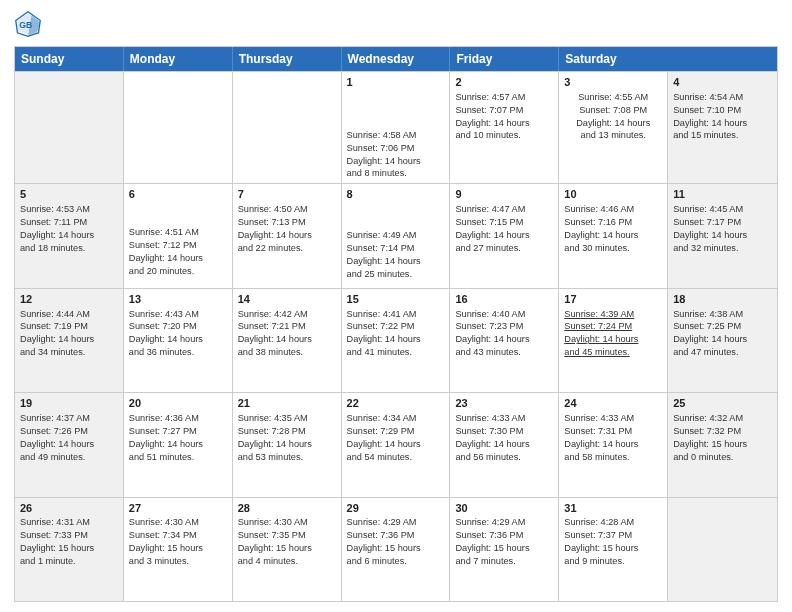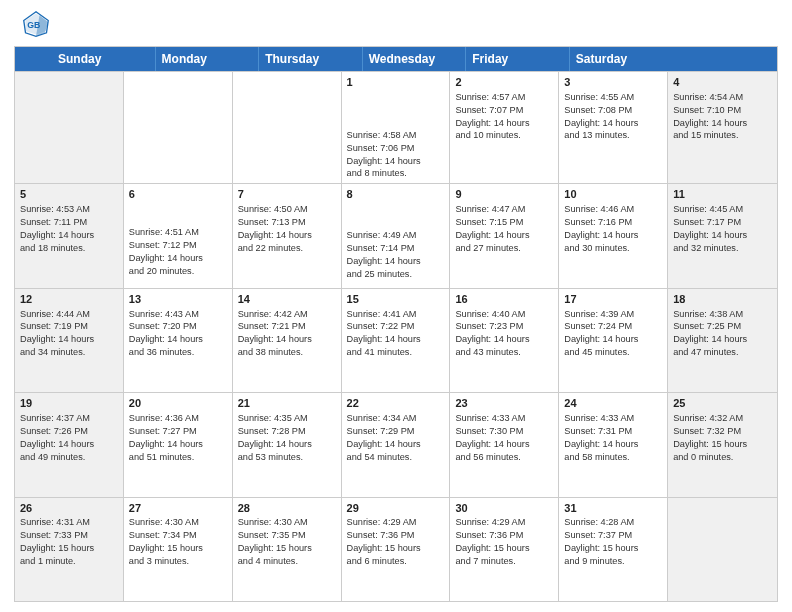--- a/index.html
+++ b/index.html
@@ -15,21 +15,20 @@
       height: 612px;
       padding: 10px 14px 10px 14px;
       display: flex;
       flex-direction: column;
     }
     .header {
       display: flex;
       justify-content: space-between;
       align-items: center;
       margin-bottom: 8px;
-      margin-left: 8px;
     }
     .logo {
       display: flex;
       align-items: center;
       gap: 4px;
     }
     .logo-text {
       display: flex;
       flex-direction: column;
       font-size: 15px;
@@ -58,21 +57,20 @@
     .calendar {
       flex: 1;
       display: flex;
       flex-direction: column;
       border: 1px solid #ccc;
     }
     .cal-header-row {
       display: grid;
       grid-template-columns: repeat(7, 1fr);
       background: #2a6ebb;
-      padding-left: 37px;
     }
     .cal-header-cell {
       color: #fff;
       font-size: 12px;
       font-weight: bold;
       padding: 5px 6px;
       text-align: left;
       border-right: 1px solid #4a8ed0;
     }
     .cal-header-cell:last-child { border-right: none; }
@@ -158,21 +156,21 @@
           </div>
           <div class="cal-cell">
             <div class="day-num">2</div>
             <div class="cell-text" style="white-space: pre-line;">Sunrise: 4:57 AM
 Sunset: 7:07 PM
 Daylight: 14 hours
 and 10 minutes.</div>
           </div>
           <div class="cal-cell">
             <div class="day-num">3</div>
-            <div class="cell-text" style="white-space: pre-line;">Sunrise: 4:55 AM
+            <div class="cell-text" style="white-space: pre-line; text-align: center;">Sunrise: 4:55 AM
 Sunset: 7:08 PM
 Daylight: 14 hours
 and 13 minutes.</div>
           </div>
           <div class="cal-cell shaded">
             <div class="day-num">4</div>
             <div class="cell-text" style="white-space: pre-line;">Sunrise: 4:54 AM
 Sunset: 7:10 PM
 Daylight: 14 hours
 and 15 minutes.</div>
@@ -260,21 +258,21 @@
           </div>
           <div class="cal-cell">
             <div class="day-num">16</div>
             <div class="cell-text" style="white-space: pre-line;">Sunrise: 4:40 AM
 Sunset: 7:23 PM
 Daylight: 14 hours
 and 43 minutes.</div>
           </div>
           <div class="cal-cell">
             <div class="day-num">17</div>
-            <div class="cell-text" style="white-space: pre-line;">Sunrise: 4:39 AM
+            <div class="cell-text" style="white-space: pre-line; text-decoration: underline;">Sunrise: 4:39 AM
 Sunset: 7:24 PM
 Daylight: 14 hours
 and 45 minutes.</div>
           </div>
           <div class="cal-cell shaded">
             <div class="day-num">18</div>
             <div class="cell-text" style="white-space: pre-line;">Sunrise: 4:38 AM
 Sunset: 7:25 PM
 Daylight: 14 hours
 and 47 minutes.</div>

